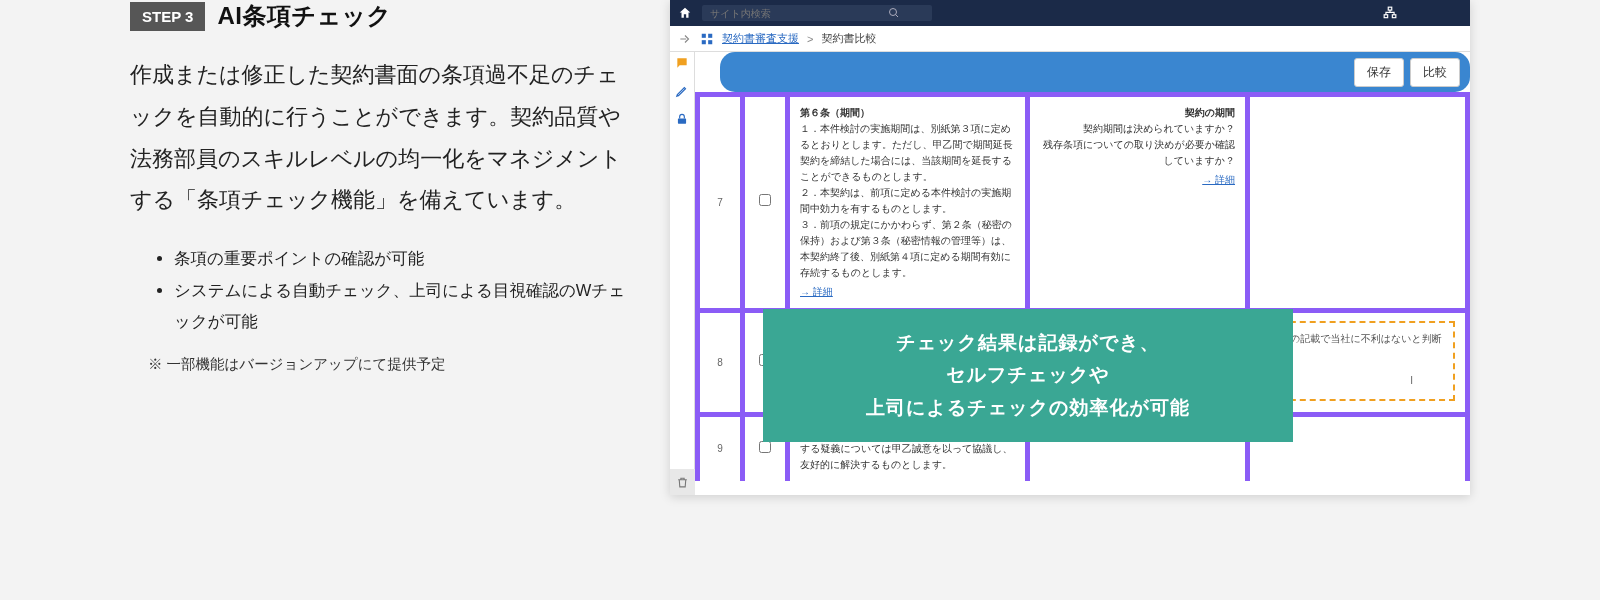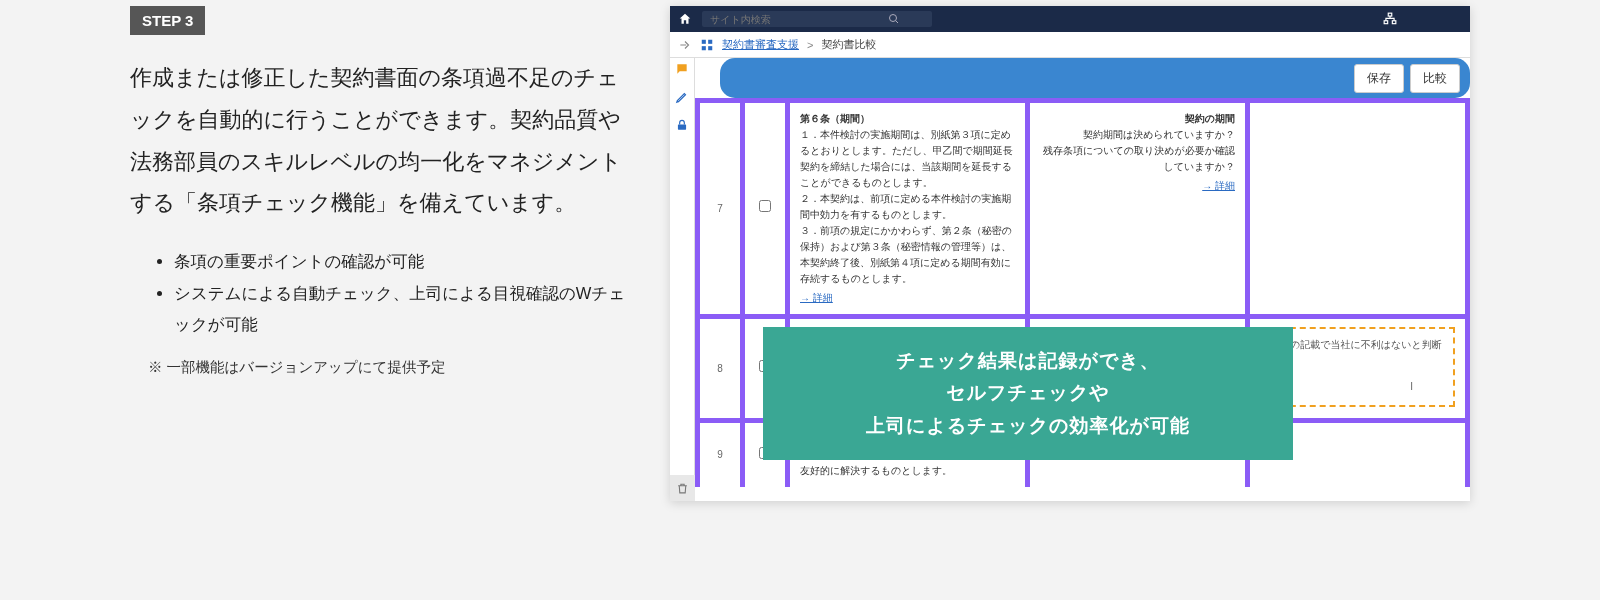--- a/index.html
+++ b/index.html
@@ -1,17 +1,17 @@
 <!DOCTYPE html>
 <html><head>
 <meta charset="utf-8">
 <style>
   * { box-sizing: border-box; margin: 0; padding: 0; }
   body { font-family: -apple-system, "Hiragino Sans", "Yu Gothic", sans-serif; background: #f3f3f3; width: 1600px; height: 600px; overflow: hidden; }
-  .wrap { display: flex; padding: 6px 120px 0 130px; gap: 30px; }
+  .wrap { display: flex; padding: 0 120px 0 130px; gap: 30px; }
   .left { width: 510px; }
   .step-head { display: flex; align-items: center; gap: 12px; margin-bottom: 22px; }
   .step-badge { background: #565656; color: #fff; font-size: 15px; font-weight: 600; padding: 6px 12px; }
   .step-title { font-size: 24px; font-weight: 700; color: #111; letter-spacing: 0.5px; }
   .desc { font-size: 22px; line-height: 1.9; color: #222; margin-bottom: 22px; }
   .bullets { list-style: disc; padding-left: 44px; font-size: 16.5px; line-height: 1.9; color: #222; margin-bottom: 18px; }
   .note { font-size: 14.5px; color: #333; padding-left: 18px; }
   .right { width: 800px; position: relative; background: #fff; box-shadow: 0 2px 10px rgba(0,0,0,0.15); overflow: hidden; height: 495px; }
   .topbar { background: #1b2a48; height: 26px; display: flex; align-items: center; padding: 0 8px; gap: 10px; color: #fff; font-size: 11px; }
   .home-icon { width: 14px; height: 14px; }
@@ -36,32 +36,33 @@
   td { border: 5px solid #8b5cf6; padding: 8px 10px; vertical-align: top; color: #333; line-height: 1.6; }
   .col-num { width: 45px; text-align: center; vertical-align: middle; color: #666; }
   .col-chk { width: 45px; text-align: center; vertical-align: middle; }
   .col-clause { width: 240px; }
   .col-check { width: 220px; text-align: right; }
   .col-memo { width: auto; }
   .bold { font-weight: 600; }
   .detail-link { color: #2a6ac2; text-decoration: underline; cursor: pointer; display: inline-block; margin-top: 3px; }
   .memo-box { border: 2px dashed #f0a020; padding: 8px; min-height: 80px; font-size: 10px; color: #555; position: relative; }
   .memo-cursor { position: absolute; right: 40px; top: 50px; color: #666; }
-  .overlay { position: absolute; left: 68px; top: 269px; width: 530px; background: #3aa794; color: #fff; font-size: 19px; font-weight: 600; text-align: center; padding: 18px 10px; line-height: 1.7; letter-spacing: 1px; z-index: 5; }
+  .overlay { position: absolute; left: 68px; top: 257px; width: 530px; background: #3aa794; color: #fff; font-size: 19px; font-weight: 600; text-align: center; padding: 18px 10px; line-height: 1.7; letter-spacing: 1px; z-index: 5; }
   .chk-input { width: 12px; height: 12px; }
   .trash-area { position: absolute; left: 0; bottom: 0; width: 25px; height: 26px; display: flex; align-items: center; justify-content: center; background: #e8e8e8; color: #777; z-index: 3; }
   svg { display: block; }
 </style>
 </head>
 <body>
 
 <div class="wrap">
   <div class="left">
     <div class="step-head">
       <span class="step-badge">STEP 3</span>
+      <span class="step-title">AI条項チェック</span>
     </div>
     <p class="desc">作成または修正した契約書面の条項過不足のチェックを自動的に行うことができます。契約品質や法務部員のスキルレベルの均一化をマネジメントする「条項チェック機能」を備えています。</p>
     <ul class="bullets">
       <li>条項の重要ポイントの確認が可能</li>
       <li>システムによる自動チェック、上司による目視確認のWチェックが可能</li>
     </ul>
     <p class="note">※ 一部機能はバージョンアップにて提供予定</p>
   </div>
 
   <div class="right">

